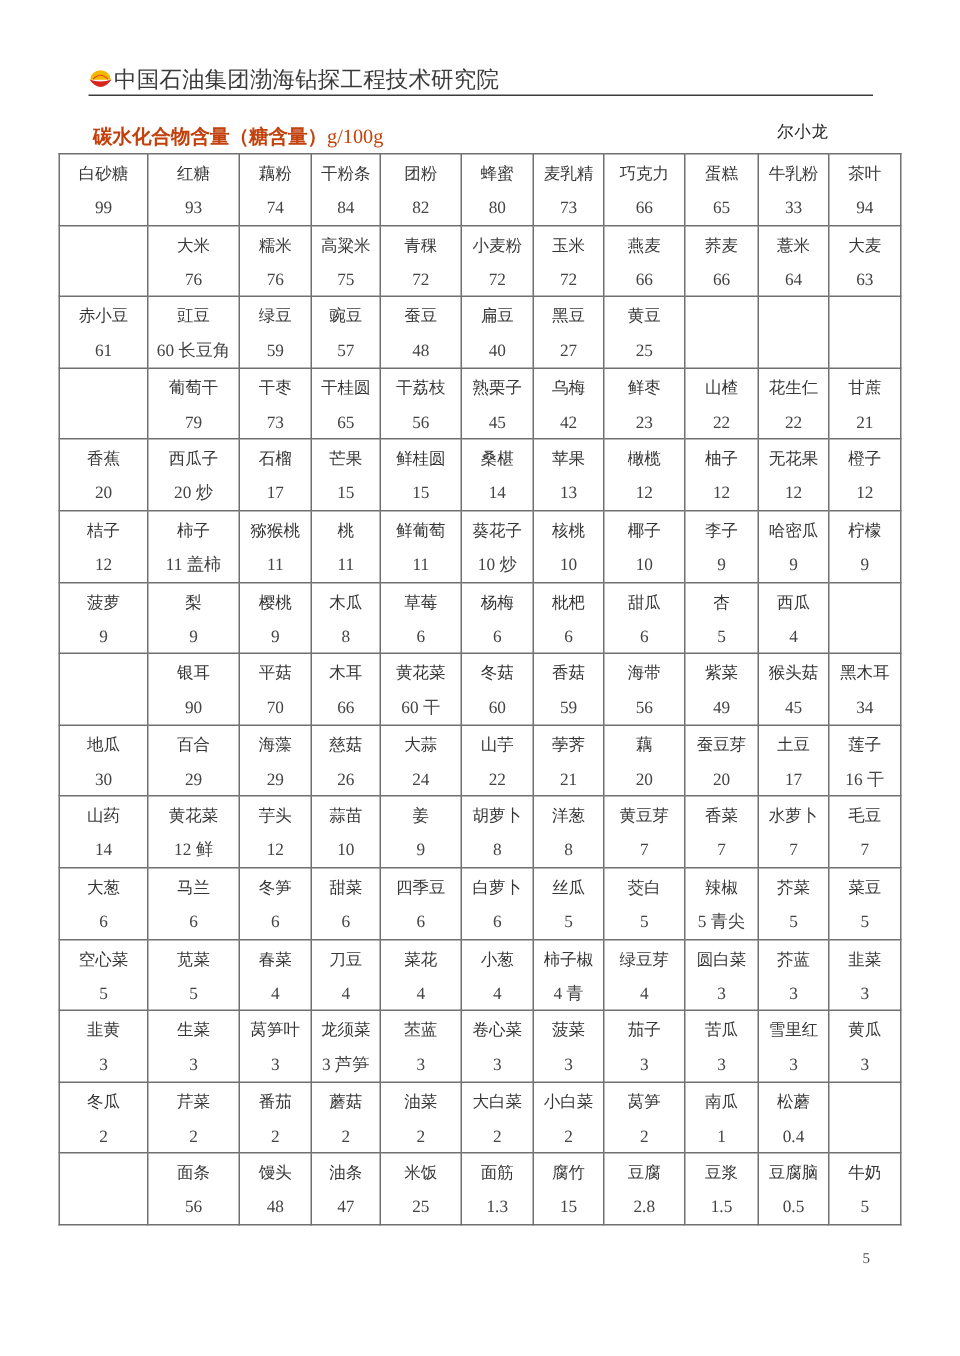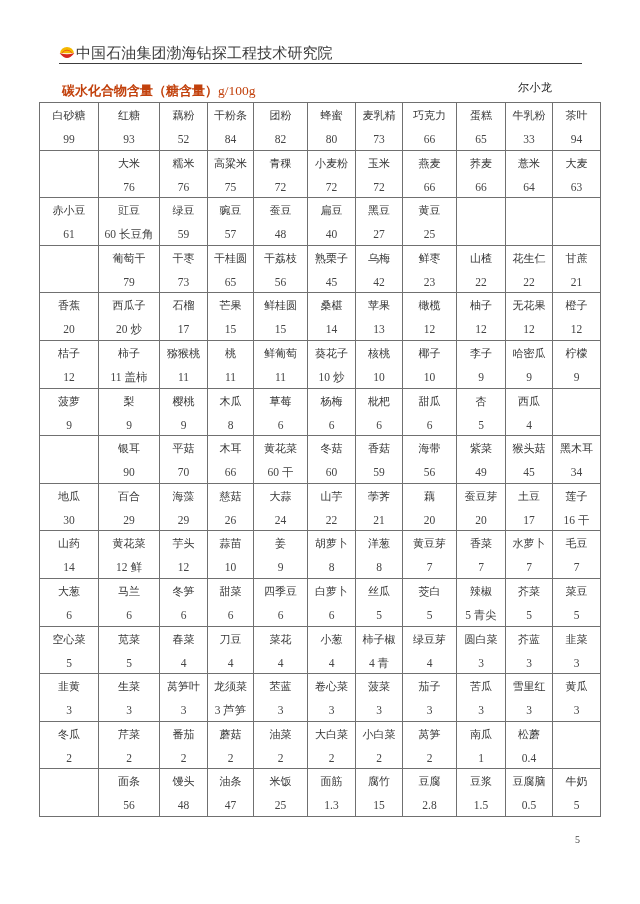--- a/index.html
+++ b/index.html
@@ -85,21 +85,21 @@
         <td>
           <div class="nm">白砂糖</div>
           <div class="vl">99</div>
         </td>
         <td>
           <div class="nm">红糖</div>
           <div class="vl">93</div>
         </td>
         <td>
           <div class="nm">藕粉</div>
-          <div class="vl">52</div>
+          <div class="vl">74</div>
         </td>
         <td>
           <div class="nm">干粉条</div>
           <div class="vl">84</div>
         </td>
         <td>
           <div class="nm">团粉</div>
           <div class="vl">82</div>
         </td>
         <td>

